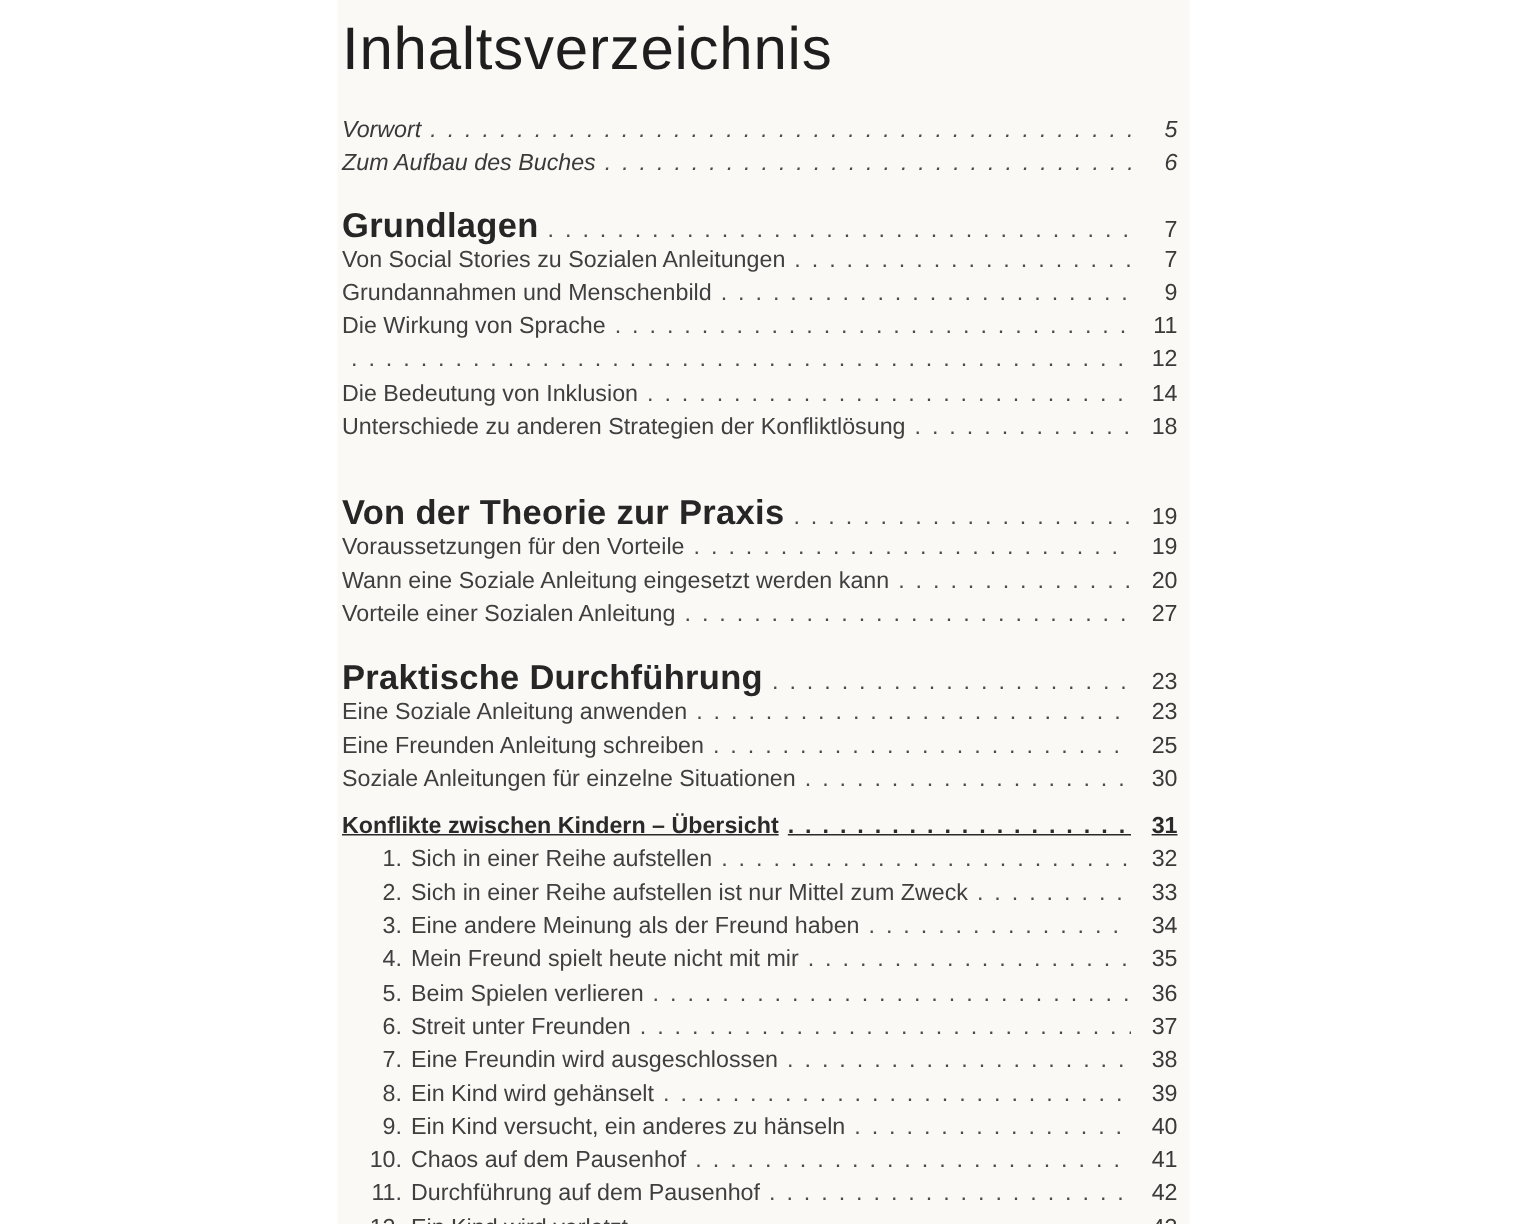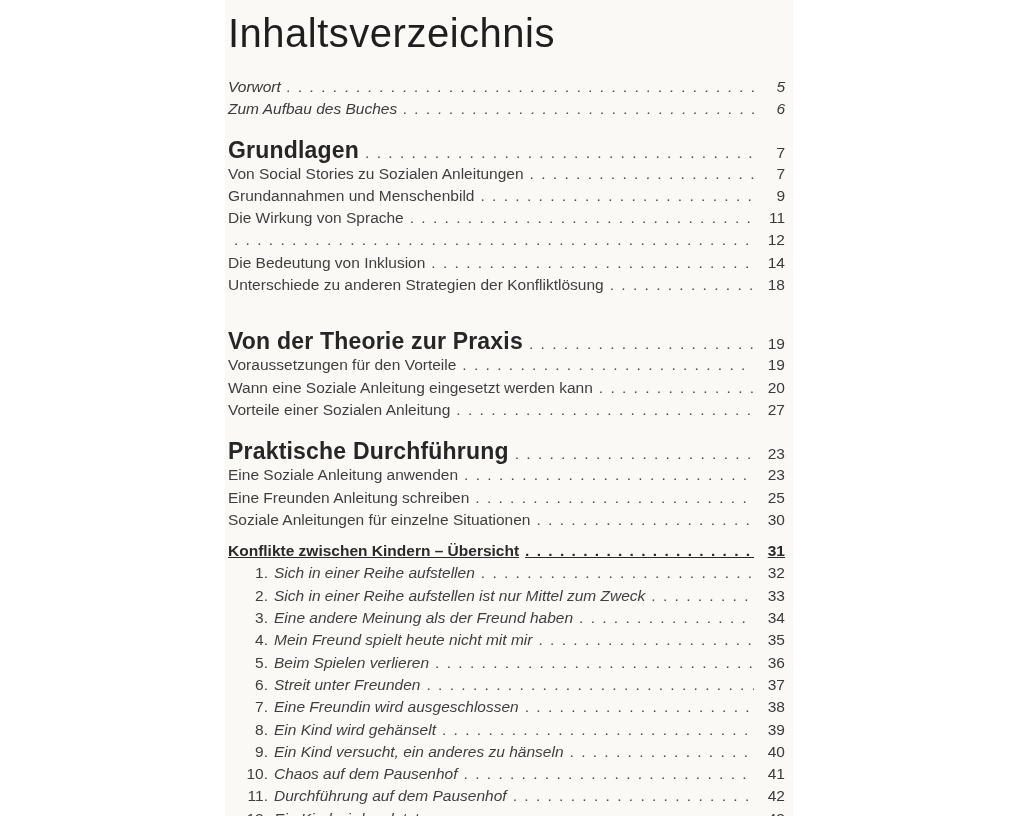--- a/index.html
+++ b/index.html
@@ -30,21 +30,21 @@
     margin-top:16px;height:26px;line-height:26px;
   }
   .section-heading .hlbl{
     font-size:23px;font-weight:700;color:#262626;letter-spacing:0.2px;
   }
   .section-heading.s2{margin-top:32px;}
   .section-heading.s3{margin-top:17px;}
   .indent{justify-content:flex-end;}
   .overview{margin-top:9px;font-weight:700;color:#2a2a2a;text-decoration:underline;}
   .num{width:40px;text-align:right;flex:none;}
-  .numbered .lbl{margin-left:6px;font-style:italic;}
+  .numbered .lbl{margin-left:6px;}
   .lbl{flex:none;}
   .leader{
     flex:1;overflow:hidden;white-space:nowrap;
     margin:0 5px 0 6px;color:#4a4a4a;letter-spacing:1.5px;
   }
   .pg{flex:none;width:26px;text-align:right;color:#3a3a3a;}
   .section-heading .pg,.section-heading .leader{font-size:15.5px;font-weight:400;}
   .overview .pg,.overview .leader{font-weight:700;color:#2a2a2a;}
 </style>
 </head>

